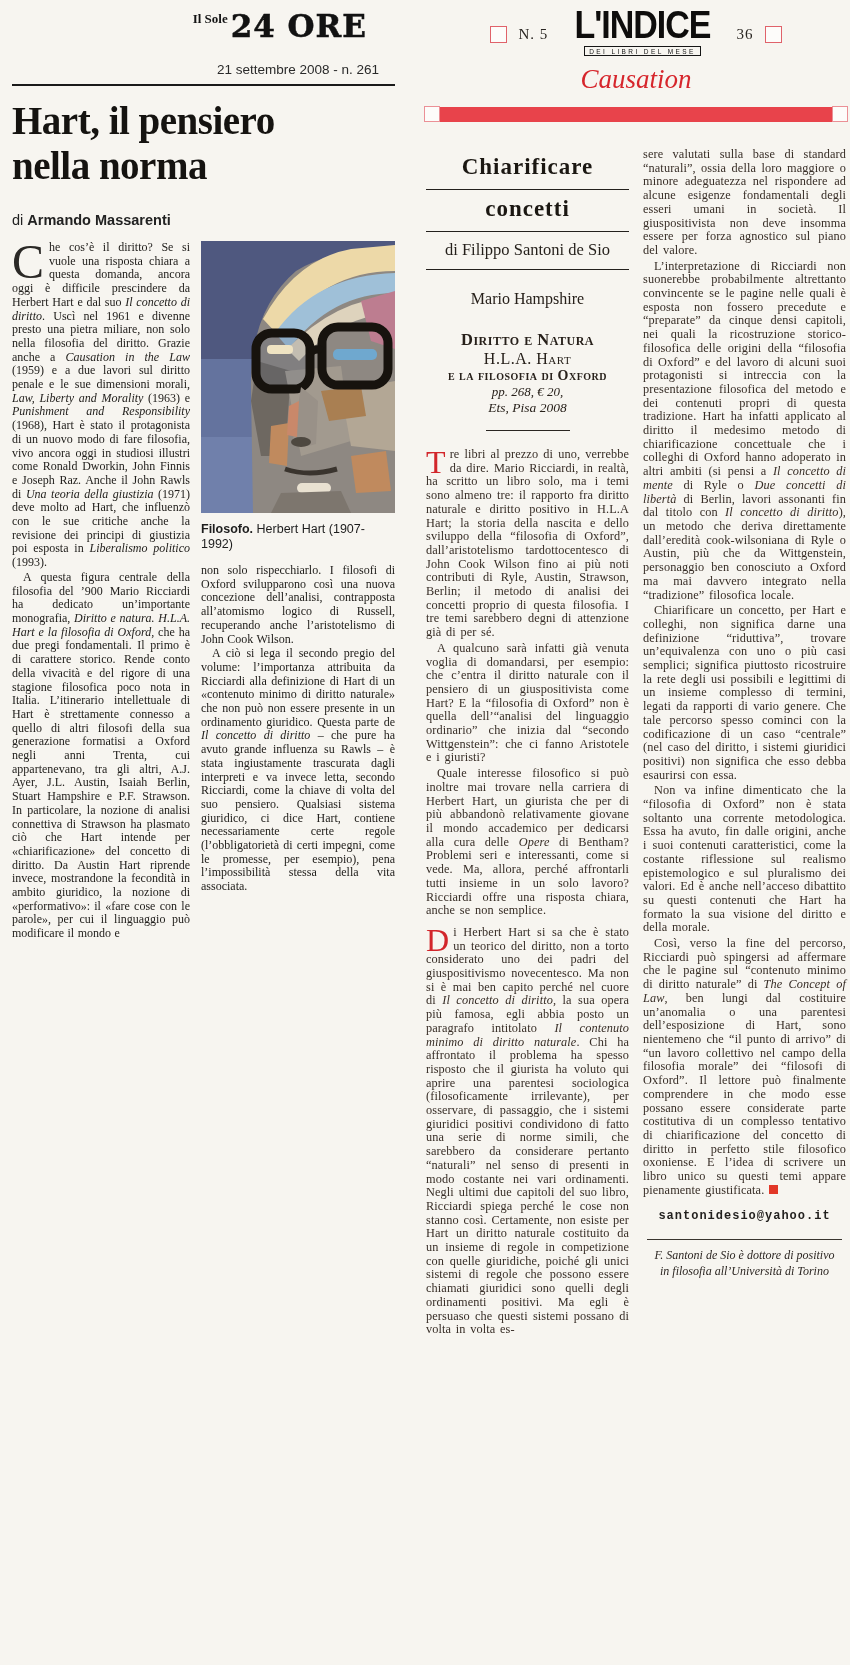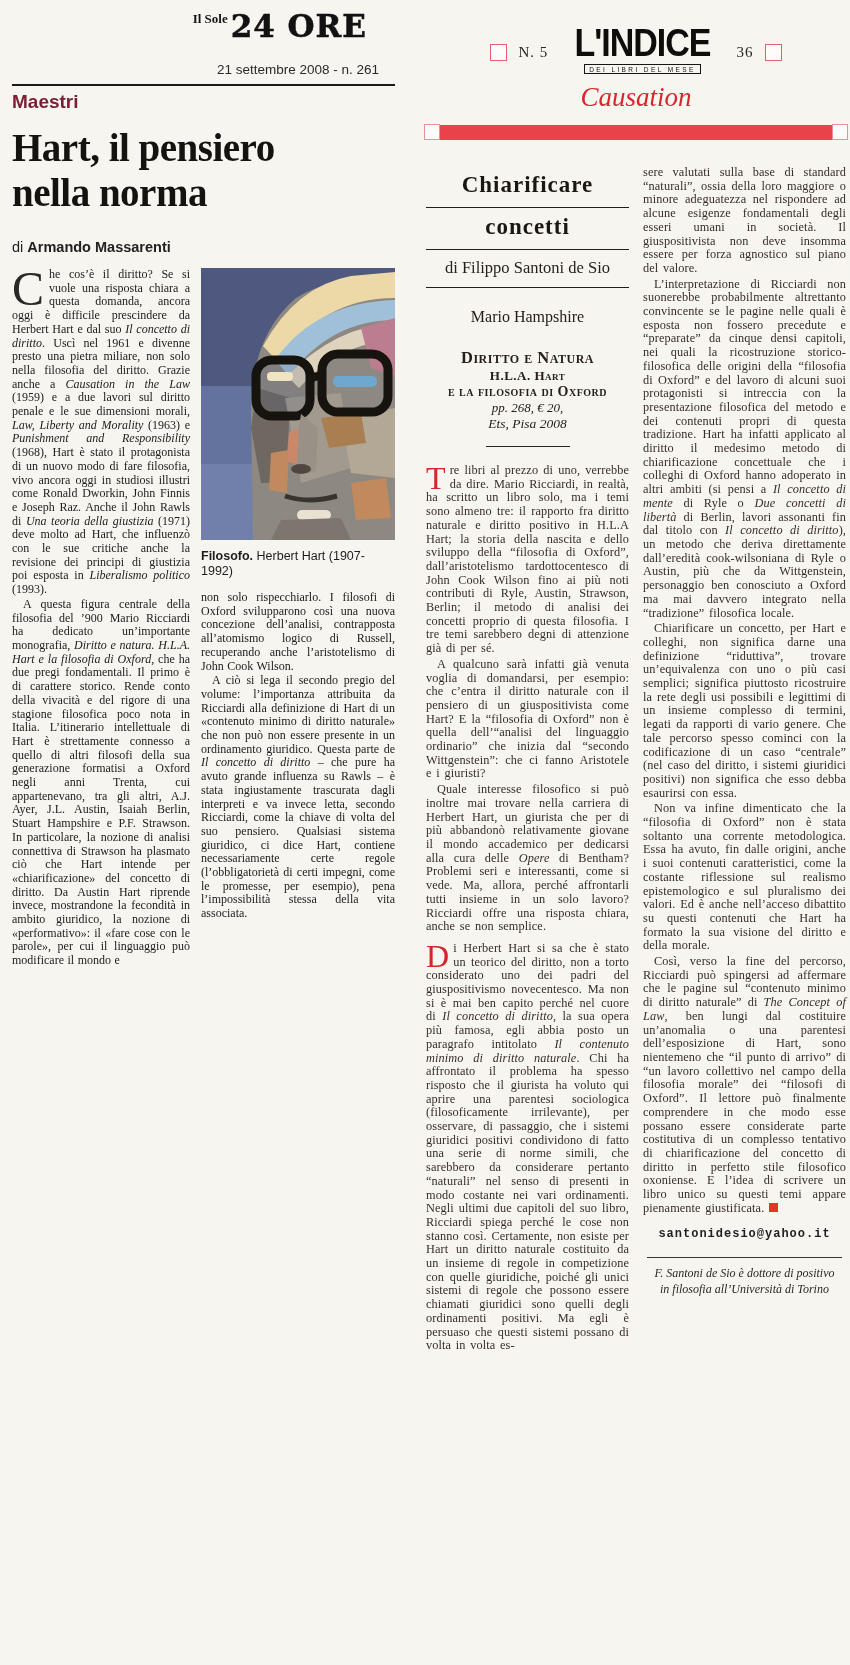--- a/index.html
+++ b/index.html
@@ -30,39 +30,39 @@
   .dropcap-left{float:left;font-size:48px;line-height:40px;padding:1px 5px 0 0;color:#2b2926;font-family:"Liberation Serif",serif;}
   .photo-fig{margin:0 0 0 0;}
   .photo-cap{font-family:"Liberation Sans",sans-serif;font-size:12.5px;line-height:15px;margin-top:5px;color:#1d1d1d;}
   .photo-cap .capb{font-weight:700;}
   .lcol2 .lp.start{margin-top:12px;}
   .bookref{margin-top:28px;font-family:"Liberation Sans",sans-serif;font-weight:700;font-size:13.5px;line-height:17.5px;color:#181310;}
   .bullet-ring{display:inline-block;width:5px;height:5px;border:3px solid #7b2034;border-radius:50%;background:#fff;margin-right:4px;vertical-align:-1px;}
 
   
   .right-art{position:absolute;left:424px;top:0;width:424px;height:1665px;overflow:hidden;}
-  .r-meta{display:flex;align-items:center;justify-content:center;gap:12px;padding-top:28px;}
+  .r-meta{display:flex;align-items:center;justify-content:center;gap:12px;padding-top:10px;}
   .sq{width:15px;height:15px;border:1.5px solid #e0626a;background:#fdfcfa;}
   .issue,.pageno{font-family:"Liberation Serif",serif;font-size:15px;letter-spacing:1px;color:#2a2622;}
   .logo-wrap{text-align:center;margin:0 14px;}
   .logo-main{display:block;font-family:"Liberation Sans",sans-serif;font-weight:900;font-size:34px;line-height:30px;letter-spacing:-1px;color:#0e0d0c;transform:scaleY(1.12);}
   .logo-sub{display:inline-block;font-family:"Liberation Sans",sans-serif;font-size:6.5px;letter-spacing:2.4px;border:1px solid #151515;padding:1px 4px 0 4px;margin-top:2px;color:#151515;}
   .section{font-family:"Liberation Serif",serif;font-style:italic;font-size:27px;color:#d6262c;text-align:center;margin-top:6px;}
   .redbar-row{display:flex;align-items:center;margin-top:11px;}
   .bar-sq{width:14px;height:14px;border:1px solid #eb9096;background:#fdfcfa;flex:0 0 auto;}
   .bar{flex:1;height:15px;background:#e8434b;}
   .r-cols{display:flex;gap:14px;margin-top:26px;padding:0 2px;}
   .rcol{width:203px;}
   .rt{font-family:"Liberation Serif",serif;font-weight:700;font-size:23px;text-align:center;letter-spacing:1px;color:#1b1712;margin:6px 0 0 0;}
   .hr{border-top:1.5px solid #24211d;margin:9px 0 0 0;}
   .rby{font-family:"Liberation Serif",serif;font-size:16.5px;text-align:center;margin-top:8px;color:#241f1a;}
   .bkblock{text-align:center;margin-top:20px;color:#27201a;}
   .bk-auth{font-size:16px;}
   .bk-t1{font-weight:700;font-size:16.5px;font-variant:small-caps;letter-spacing:0.5px;margin-top:22px;}
-  .bk-t2{font-weight:700;font-size:13px;font-variant:small-caps;letter-spacing:0.5px;}
+  .bk-t2{font-weight:400;font-size:16px;font-variant:small-caps;letter-spacing:0.5px;}
   .bk-t3{font-weight:700;font-size:14px;font-variant:small-caps;letter-spacing:0.5px;}
   .bk-d{font-style:italic;font-size:13px;}
   .bk-d2{font-style:italic;font-size:13.5px;}
   .shortrule{width:84px;margin:14px auto 0 auto;border-top:1.5px solid #2a2募622;border-top:1.5px solid #2a2622;}
   .rp{font-size:12.3px;line-height:13.7px;text-align:justify;color:#372d26;margin:0;word-spacing:1.5px;letter-spacing:0.1px;}
   .rp.ind{text-indent:11px;}
   .rp.gap{margin-top:2px;}
   .rcolA .rp.first{margin-top:17px;}
   .dropcap-red{float:left;font-size:32px;line-height:26px;color:#d2262b;padding:1px 4px 0 0;font-family:"Liberation Serif",serif;}
   .endsq{display:inline-block;width:9px;height:9px;background:#e23727;margin-left:5px;}
@@ -72,21 +72,20 @@
 </style>
 </head>
 <body>
 
 <div class="left-art">
   <div class="masthead">
     <span class="sole-small">Il Sole</span><span class="sole-logo">24 ORE</span>
   </div>
   <div class="dateline">21 settembre 2008 - n. 261</div>
   <div class="toprule"></div>
-  <div class="kicker">Maestri</div>
   <h1 class="headline">Hart, il pensiero nella norma</h1>
   <div class="byline">
     <span>di </span><span class="name">Armando Massarenti</span>
   </div>
   <div class="lcols">
     <div class="lcol1">
       <p class="lp"><span class="dropcap-left">C</span><span>he cos’è il diritto? Se si vuole una risposta chiara a questa domanda, ancora oggi è difficile prescindere da Herbert Hart e dal suo <span class="i">Il concetto di diritto</span>. Uscì nel 1961 e divenne presto una pietra miliare, non solo nella filosofia del diritto. Grazie anche a <span class="i">Causation in the Law</span> (1959) e a due lavori sul diritto penale e le sue dimensioni morali, <span class="i">Law, Liberty and Morality</span> (1963) e <span class="i">Punishment and Responsibility</span> (1968), Hart è stato il protagonista di un nuovo modo di fare filosofia, vivo ancora oggi in studiosi illustri come Ronald Dworkin, John Finnis e Joseph Raz. Anche il John Rawls di <span class="i">Una teoria della giustizia</span> (1971) deve molto ad Hart, che influenzò con le sue critiche anche la revisione dei principi di giustizia poi esposta in <span class="i">Liberalismo politico</span> (1993).</span></p>
       <p class="lp ind"><span>A questa figura centrale della filosofia del ’900 Mario Ricciardi ha dedicato un’importante monografia, <span class="i">Diritto e natura. H.L.A. Hart e la filosofia di Oxford</span>, che ha due pregi fondamentali. Il primo è di carattere storico. Rende conto della vivacità e del rigore di una stagione filosofica poco nota in Italia. L’itinerario intellettuale di Hart è strettamente connesso a quello di altri filosofi della sua generazione formatisi a Oxford negli anni Trenta, cui appartenevano, tra gli altri, A.J. Ayer, J.L. Austin, Isaiah Berlin, Stuart Hampshire e P.F. Strawson. In particolare, la nozione di analisi connettiva di Strawson ha plasmato ciò che Hart intende per «chiarificazione» del concetto di diritto. Da Austin Hart riprende invece, mostrandone la fecondità in ambito giuridico, la nozione di «performativo»: il «fare cose con le parole», per cui il linguaggio può modificare il mondo e</span></p>
     </div>
     <div class="lcol2">

